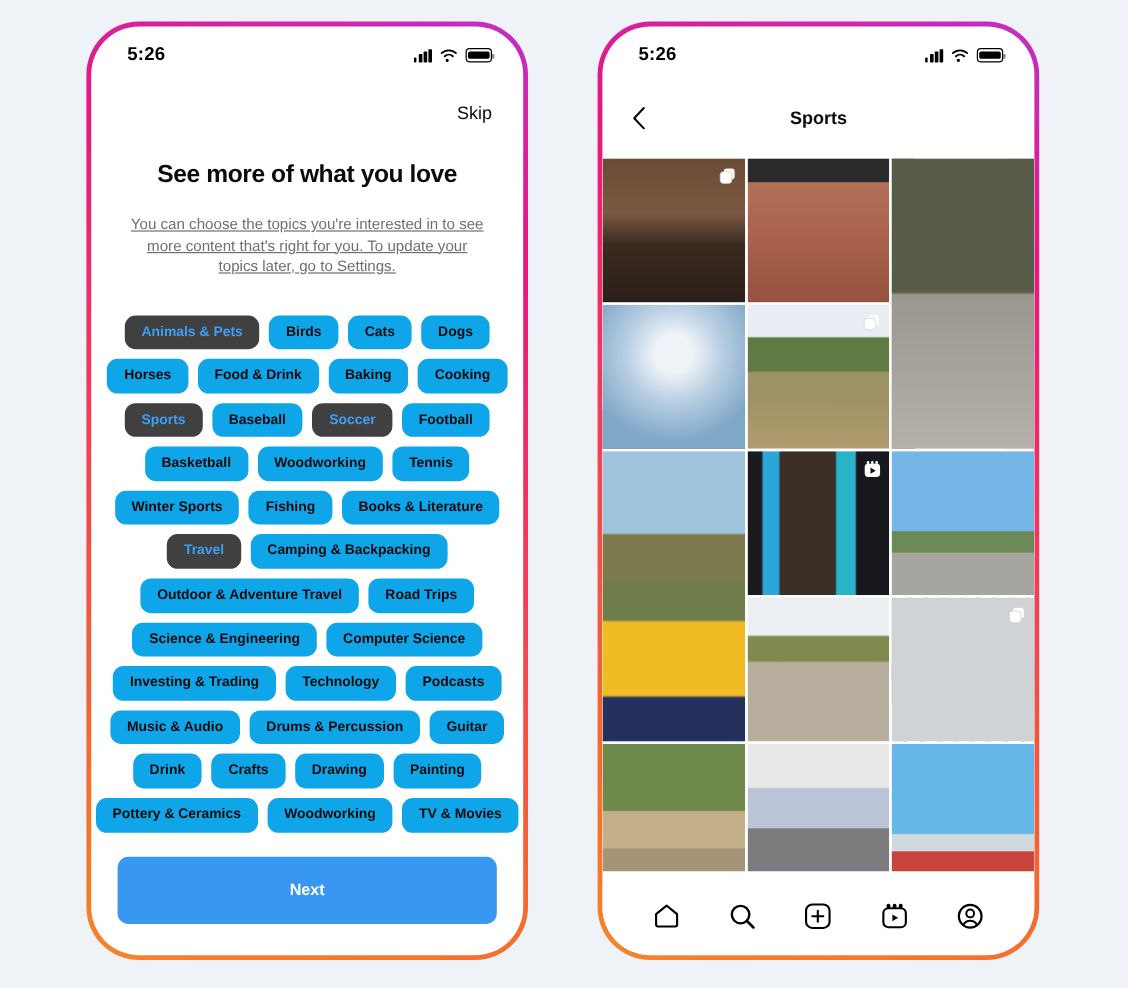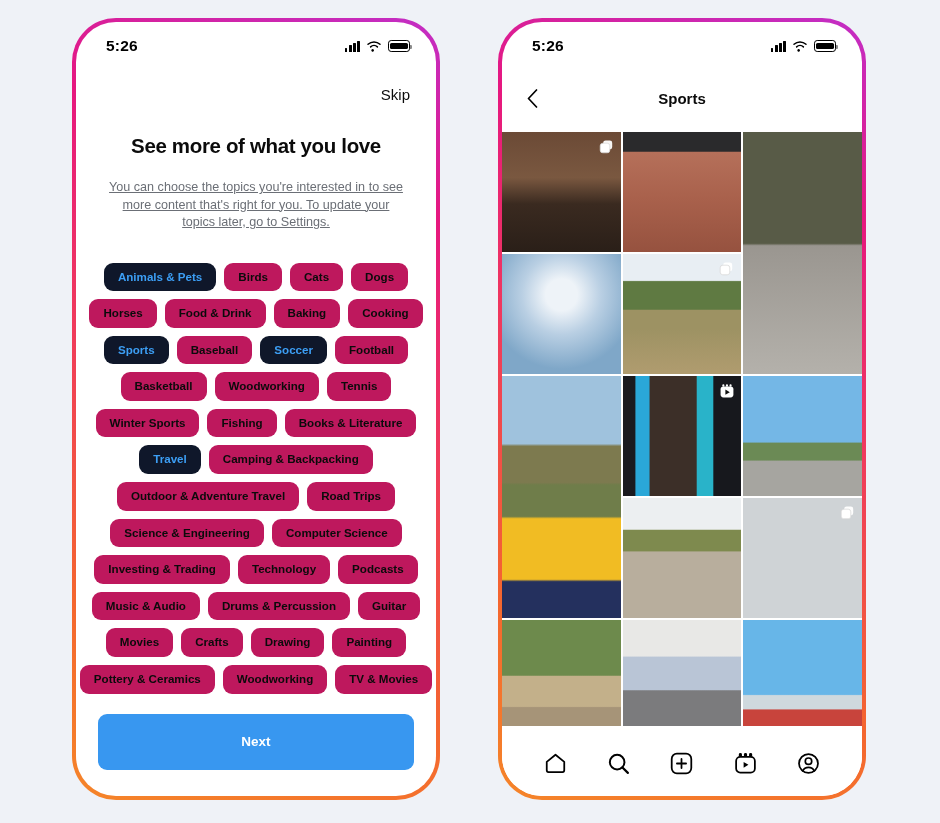--- a/index.html
+++ b/index.html
@@ -54,26 +54,26 @@
   .skip { font-size: 15px; color:#0b0b0b; background:none;border:none;
           font-family:"Liberation Sans",sans-serif; cursor:pointer;text-align:center; }
   .title { text-align:center; font-size: 20.5px; font-weight: bold; color:#0b0b0b;
            margin-top: 18px; letter-spacing:-.35px; }
   .subtitle { text-align:center; font-size:12.6px; line-height:17.5px; color:#6b6f76;
            margin: 9px auto 0; width: 296px; text-decoration: underline; }
 
   .chips { margin-top: 19px; padding: 0 18px; }
   .chiprow { display:flex; justify-content:center; gap:8px; margin-bottom:8px; }
   .chip {
-    background:#be185d; border:none; border-radius: 9px;
+    background:#0ea5e9; border:none; border-radius: 9px;
     padding: 8px 14px 9px; font-size: 11.6px; font-weight: bold;
     color:#0b0b0b; white-space: nowrap; line-height:1;
     font-family:"Liberation Sans",sans-serif; cursor:pointer;
   }
-  .chip.sel { background:#0f172a; color:#3c9ef4; }
+  .chip.sel { background:#404040; color:#3c9ef4; }
 
   .nextwrap { margin-top:auto; padding: 0 22px 44px; }
   .next-btn {
     width:100%; height:56px; border:none; border-radius:9px;
     background:#3897f0; color:#fff; font-size:13.5px; font-weight:bold;
     font-family:"Liberation Sans",sans-serif; cursor:pointer;
   }
 
   
   .navbar { height:44px; flex:0 0 44px; display:flex; align-items:center;
@@ -178,21 +178,21 @@
             <button class="chip">Investing &amp; Trading</button>
             <button class="chip">Technology</button>
             <button class="chip">Podcasts</button>
           </div>
           <div class="chiprow">
             <button class="chip">Music &amp; Audio</button>
             <button class="chip">Drums &amp; Percussion</button>
             <button class="chip">Guitar</button>
           </div>
           <div class="chiprow">
-            <button class="chip">Movies</button>
+            <button class="chip">Drink</button>
             <button class="chip">Crafts</button>
             <button class="chip">Drawing</button>
             <button class="chip">Painting</button>
           </div>
           <div class="chiprow">
             <button class="chip">Pottery &amp; Ceramics</button>
             <button class="chip">Woodworking</button>
             <button class="chip">TV &amp; Movies</button>
           </div>
         </div>

